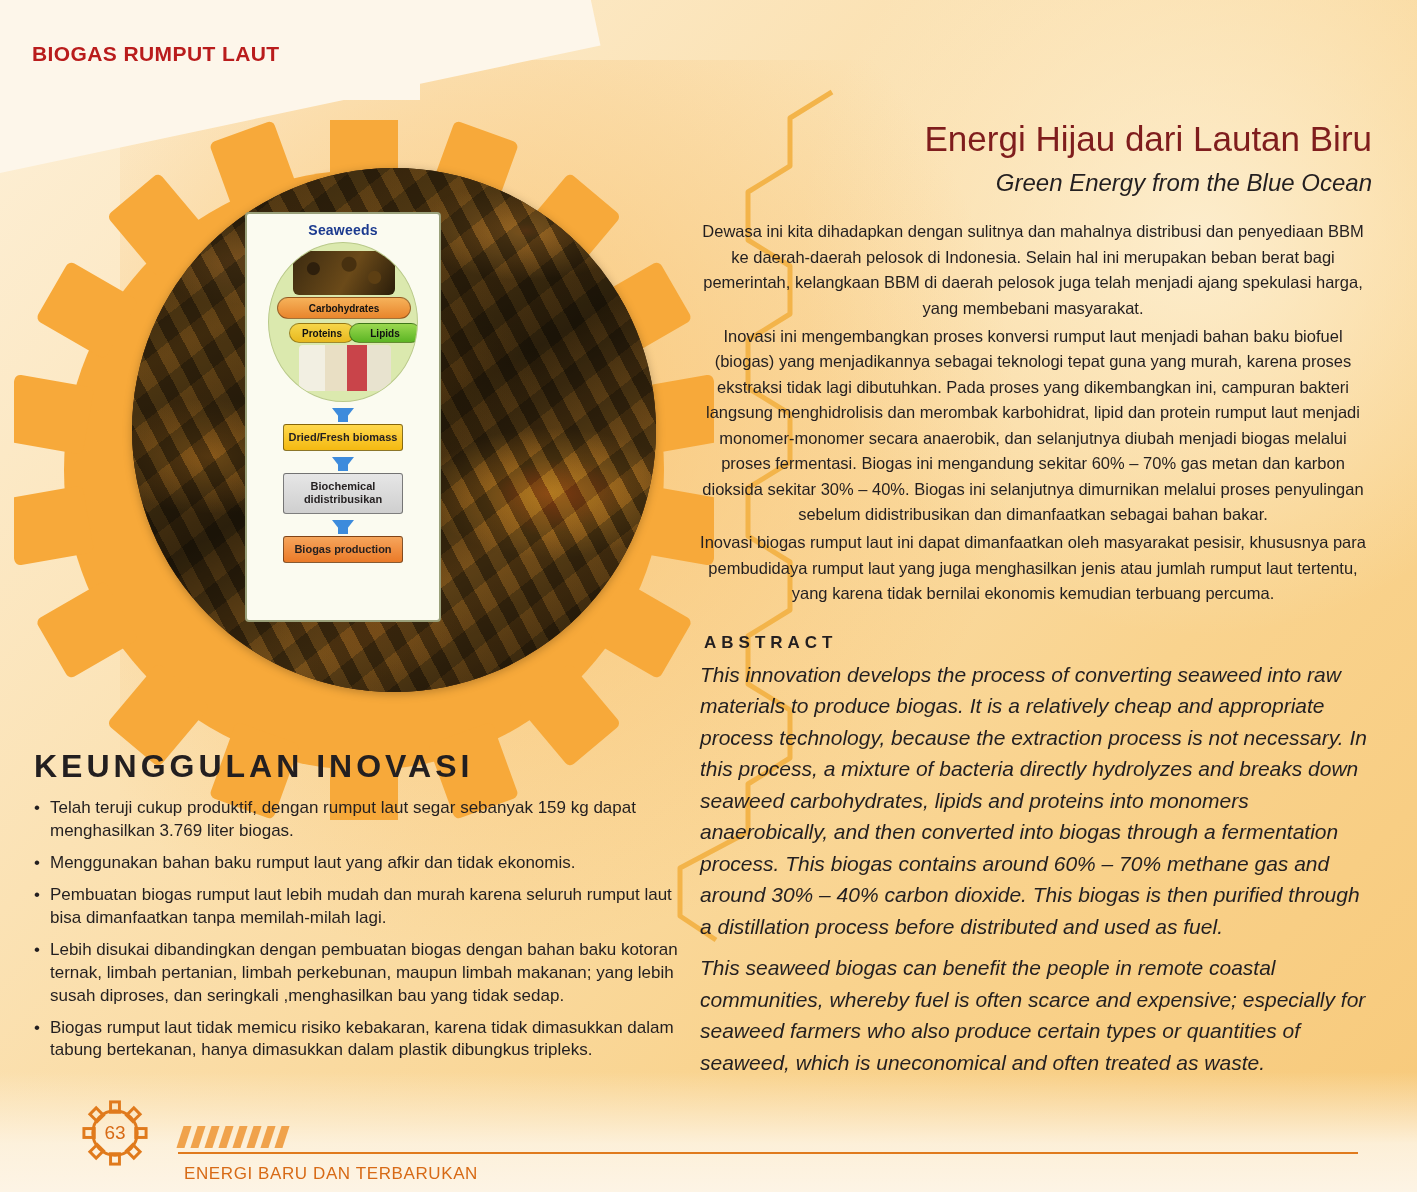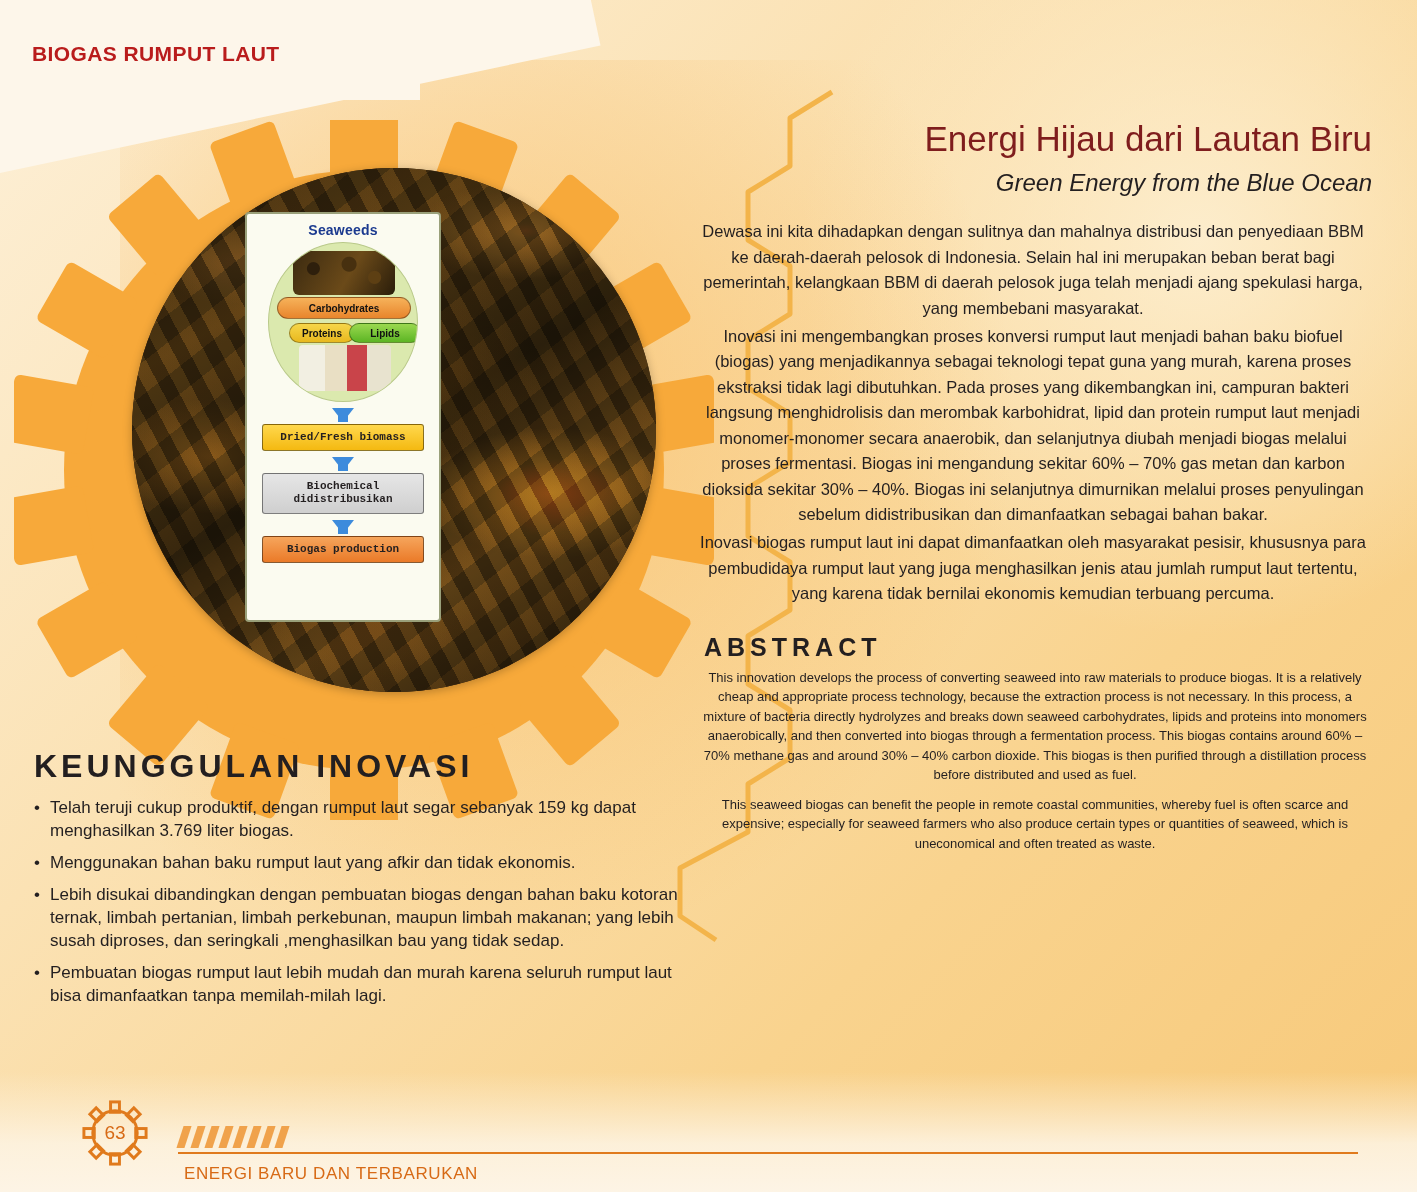--- a/index.html
+++ b/index.html
@@ -125,23 +125,23 @@
     width:0; height:0; margin:6px auto 2px;
     border-left:11px solid transparent; border-right:11px solid transparent;
     border-top:14px solid #3d8bdc;
     position:relative;
   }
   .arrow::before{
     content:""; position:absolute; left:-5px; top:-12px; width:10px; height:12px;
     background:#3d8bdc;
   }
   .box{
-    width:162px; margin:2px auto 0; padding:6px 4px;
+    width:120px; margin:2px auto 0; padding:6px 4px;
     font-size:11px; font-weight:bold; line-height:1.2;
-    border:1px solid rgba(0,0,0,.45); border-radius:3px;font-family:Liberation Mono, monospace;
+    border:1px solid rgba(0,0,0,.45); border-radius:3px;
   }
   .box-yellow{ background:linear-gradient(to bottom,#ffd84d,#f4b911); }
   .box-gray{ background:linear-gradient(to bottom,#e6e6e6,#cfcfcf); }
   .box-orange{ background:linear-gradient(to bottom,#f6a55c,#ea7a28); }
 
   
   .page-head{
     position:absolute; left:32px; top:42px;
     font-size:21px; font-weight:bold; letter-spacing:.4px; color:#b91c1c;
   }
@@ -159,25 +159,25 @@
     line-height:1.2; padding-right:18px; margin-top:10px;
   }
   .body-text{
     margin-top:22px; padding-right:20px; padding-left:6px;
     font-size:16.5px; line-height:1.55; text-align:center; color:#231f20;
   }
   .body-text p{ margin:0 0 2px 0; }
 
   .abstract-head{
     margin-top:26px; padding-left:14px;
-    font-size:25px; font-weight:bold; letter-spacing:5px; color:#231f20;
+    font-size:17px; font-weight:bold; letter-spacing:5px; color:#231f20;
   }
   .abstract-body{
     margin-top:6px; padding-right:20px; padding-left:10px;
-    font-size:13px; line-height:1.5; text-align:center;
+    font-size:21px; font-style:italic; line-height:1.5; 
   }
   .abstract-body p{ margin:0 0 10px 0; }
 
   
   .keunggulan{
     position:absolute; left:34px; top:748px; width:660px;
   }
   .keunggulan h2{
     margin:0 0 12px 0; font-size:32px; font-weight:bold; letter-spacing:4px;
   }
@@ -311,22 +311,23 @@
     <p>This innovation develops the process of converting seaweed into raw materials to produce biogas. It is a relatively cheap and appropriate process technology, because the extraction process is not necessary. In this process, a mixture of bacteria directly hydrolyzes and breaks down seaweed carbohydrates, lipids and proteins into monomers anaerobically, and then converted into biogas through a fermentation process. This biogas contains around 60% – 70% methane gas and around 30% – 40% carbon dioxide. This biogas is then purified through a distillation process before distributed and used as fuel.</p>
     <p>This seaweed biogas can benefit the people in remote coastal communities, whereby fuel is often scarce and expensive; especially for seaweed farmers who also produce certain types or quantities of seaweed, which is uneconomical and often treated as waste.</p>
   </div>
 </div>
 
 <div class="keunggulan">
   <h2>KEUNGGULAN INOVASI</h2>
   <ul>
     <li>Telah teruji cukup produktif, dengan rumput laut segar sebanyak 159 kg dapat menghasilkan 3.769 liter biogas.</li>
     <li>Menggunakan bahan baku rumput laut yang afkir dan tidak ekonomis.</li>
+    <li>Pembuatan biogas rumput laut lebih mudah dan murah karena seluruh rumput laut bisa dimanfaatkan tanpa memilah-milah lagi.</li>
     <li>Lebih disukai dibandingkan dengan pembuatan biogas dengan bahan baku kotoran ternak, limbah pertanian, limbah perkebunan, maupun limbah makanan; yang lebih susah diproses, dan seringkali ,menghasilkan bau yang tidak sedap.</li>
-    <li>Pembuatan biogas rumput laut lebih mudah dan murah karena seluruh rumput laut bisa dimanfaatkan tanpa memilah-milah lagi.</li>
+    <li>Biogas rumput laut tidak memicu risiko kebakaran, karena tidak dimasukkan dalam tabung bertekanan, hanya dimasukkan dalam plastik dibungkus tripleks.</li>
   </ul>
 </div>
 
 <div class="footer">
   <svg class="footer-gear" viewBox="0 0 100 100" xmlns="http://www.w3.org/2000/svg">
     <g transform="translate(50,50)" fill="none" stroke="#e07a1c" stroke-width="4">
       <circle r="30"></circle>
       <g>
         <rect x="-6" y="-42" width="12" height="14"></rect>
         <rect x="-6" y="-42" width="12" height="14" transform="rotate(45)"></rect>

